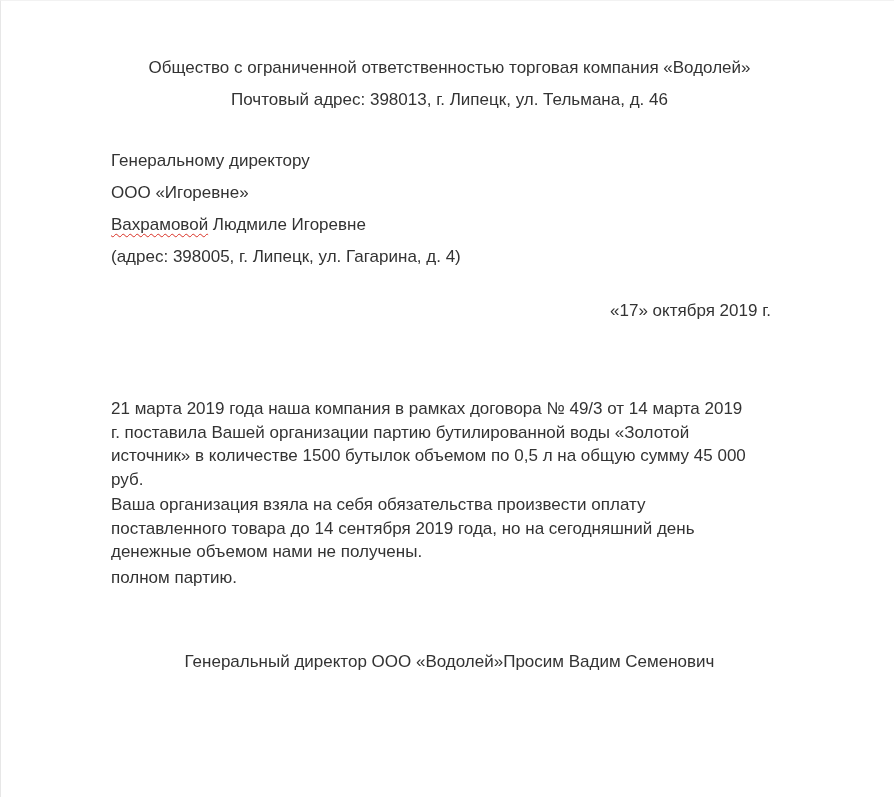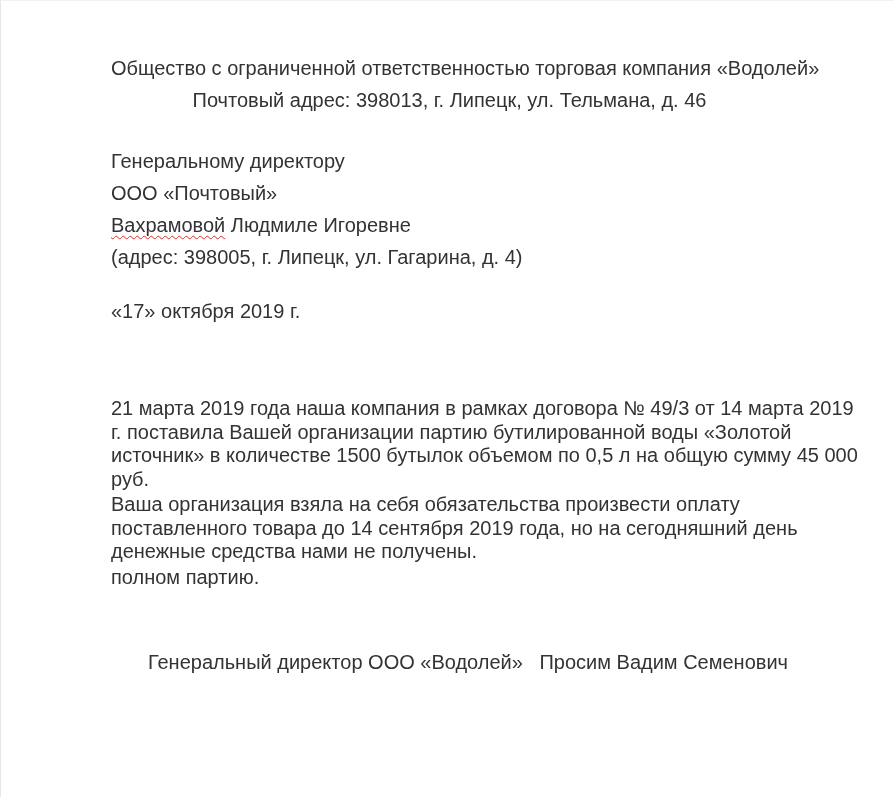--- a/index.html
+++ b/index.html
@@ -10,21 +10,21 @@
 
   .page {
     position: relative;
     width: 894px;
     height: 797px;
     background: #ffffff;
     border-left: 1px solid #e7e7e7;
     border-top: 1px solid #f2f2f2;
     overflow: hidden;
     font-family: "Liberation Sans", "DejaVu Sans", sans-serif;
-    font-size: 20px;
+    font-size: 17px;
     color: #333333;
     -webkit-font-smoothing: antialiased;
   }
 
   .content {
     margin-left: 110px;
     width: 677px;
   }
 
   
@@ -48,81 +48,80 @@
     text-decoration-style: wavy;
     text-decoration-color: #d93025;
     text-decoration-thickness: 1px;
     text-underline-offset: 3px;
     text-decoration-skip-ink: none;
   }
 
   
   .date-line {
     margin-top: 22px;
-    text-align: left;
+    text-align: right;
     line-height: 32px;
     padding-right: 17px;
     white-space: nowrap;
   }
 
   
   .body-text {
     margin-top: 70px;
     line-height: 23.5px;
   }
 
   .paragraph { }
   .paragraph + .paragraph { margin-top: 2px; }
 
   .line { white-space: nowrap; }
 
   
   .signature-row {
     margin-top: 61px;
     display: flex;
-    justify-content: space-between;
+    justify-content: center;
     align-items: baseline;
     line-height: 24px;
     white-space: nowrap;
-    margin-left: 37px;
   }
 </style>
 </head>
 <body>
 
 <div class="page">
   <div class="content">
 
     <div class="sender-header">
       <div class="line">Общество с ограниченной ответственностью торговая компания «Водолей»</div>
       <div class="line">Почтовый адрес: 398013, г. Липецк, ул. Тельмана, д. 46</div>
     </div>
 
     <div class="recipient">
       <div class="line">Генеральному директору</div>
-      <div class="line">ООО «Почтовый»</div>
+      <div class="line">ООО «Игоревне»</div>
       <div class="line"><span class="misspelled">Вахрамовой</span><span> Людмиле Игоревне</span></div>
       <div class="line">(адрес: 398005, г. Липецк, ул. Гагарина, д. 4)</div>
     </div>
 
     <div class="date-line">«17» октября 2019 г.</div>
 
     <div class="body-text">
 
       <div class="paragraph">
         <div class="line">21 марта 2019 года наша компания в рамках договора № 49/3 от 14 марта 2019</div>
         <div class="line">г. поставила Вашей организации партию бутилированной воды «Золотой</div>
         <div class="line">источник» в количестве 1500 бутылок объемом по 0,5 л на общую сумму 45 000</div>
         <div class="line">руб.</div>
       </div>
 
       <div class="paragraph">
         <div class="line">Ваша организация взяла на себя обязательства произвести оплату</div>
         <div class="line">поставленного товара до 14 сентября 2019 года, но на сегодняшний день</div>
-        <div class="line">денежные средства нами не получены.</div>
+        <div class="line">денежные объемом нами не получены.</div>
       </div>
 
       <div class="paragraph">
         <div class="line">полном партию.</div>
       </div>
 
     </div>
 
     <div class="signature-row">
       <span>Генеральный директор ООО «Водолей»</span>

